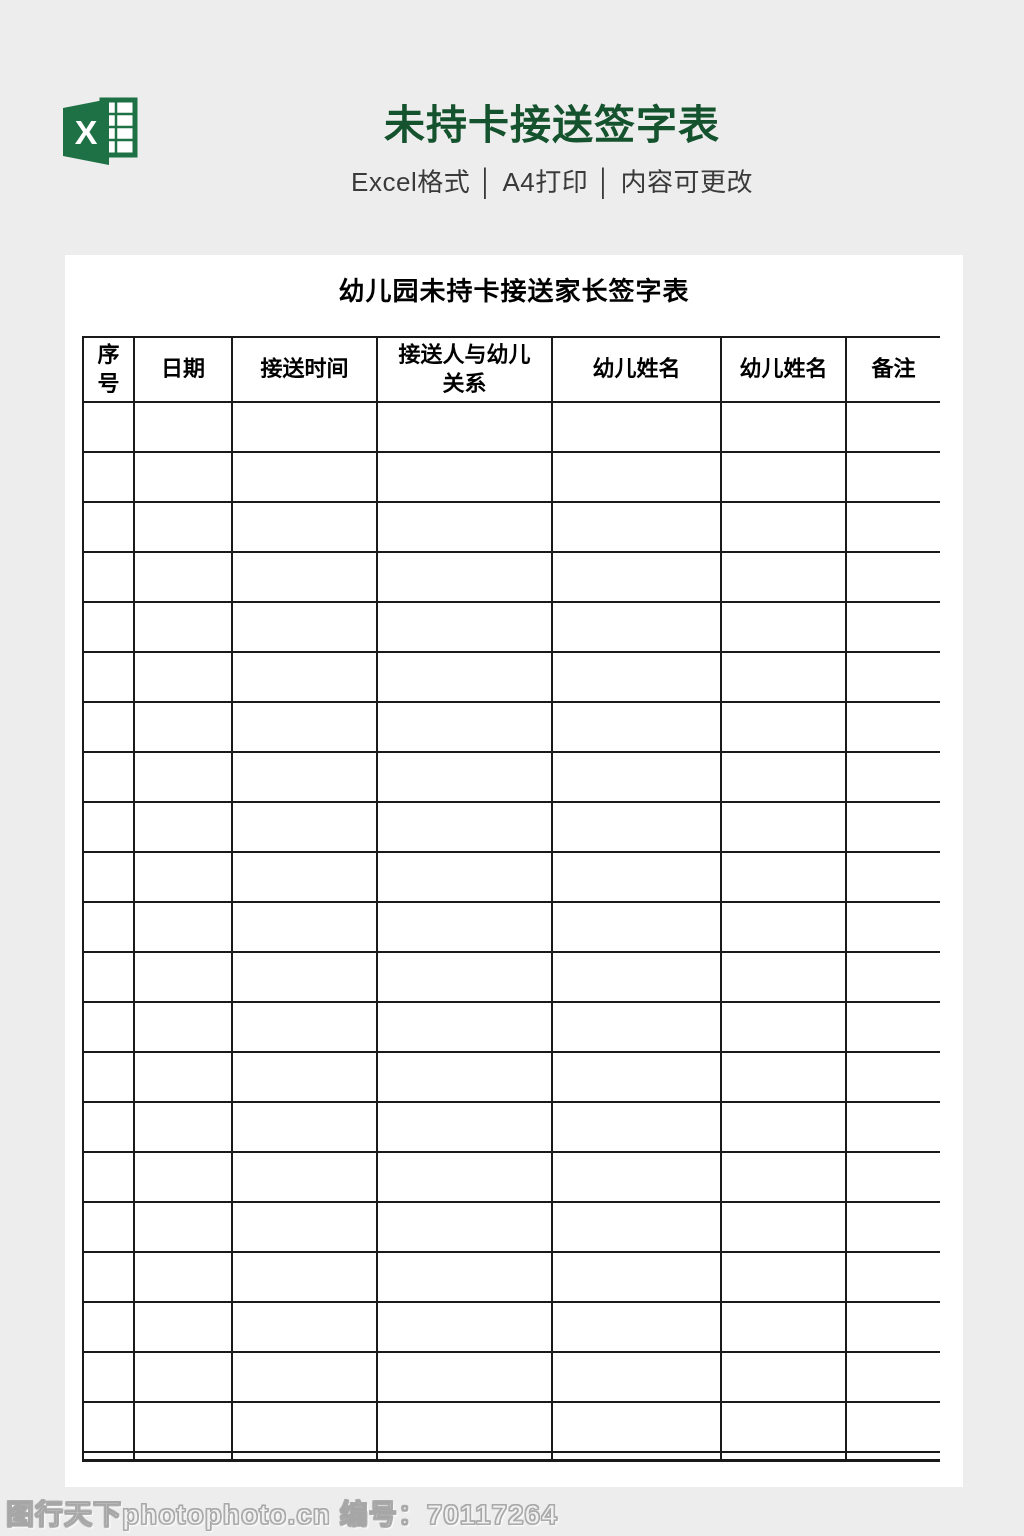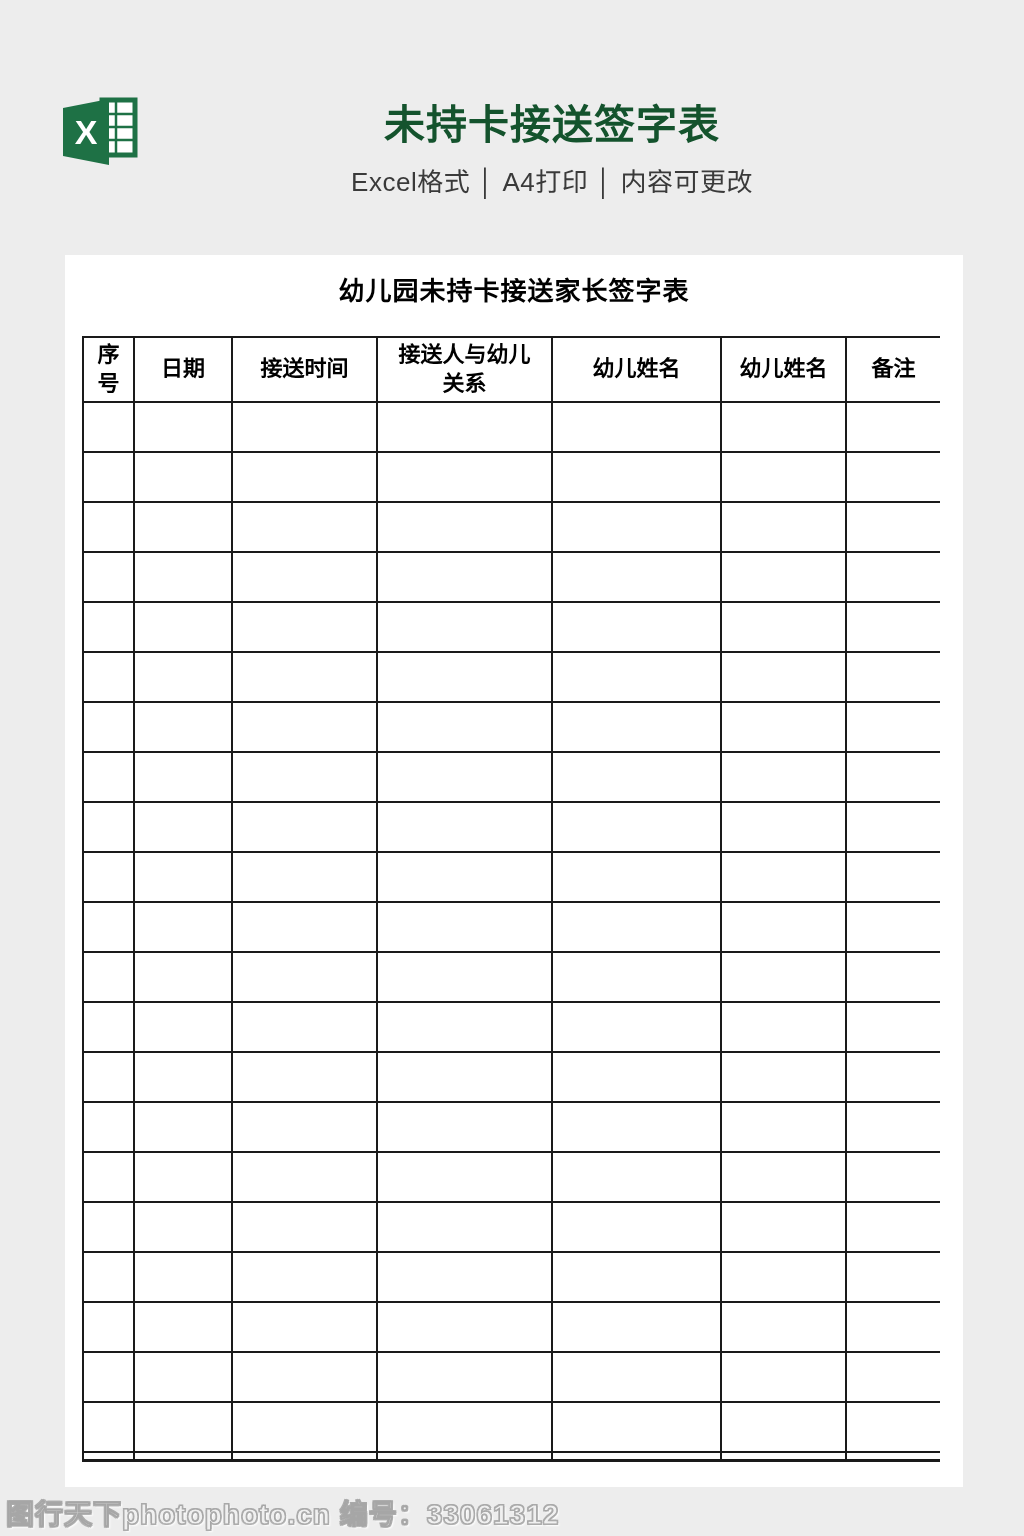--- a/index.html
+++ b/index.html
@@ -303,16 +303,16 @@
               <td></td>
               <td></td>
               <td></td>
             </tr>
           </tbody>
       </table>
     </div>
   </main>
 
   <footer class="wm">
-    <span>图行天下photophoto.cn 编号：33061312</span>
+    <span>图行天下photophoto.cn 编号：70117264</span>
   </footer>
 
 </div>
 
 </body></html>

